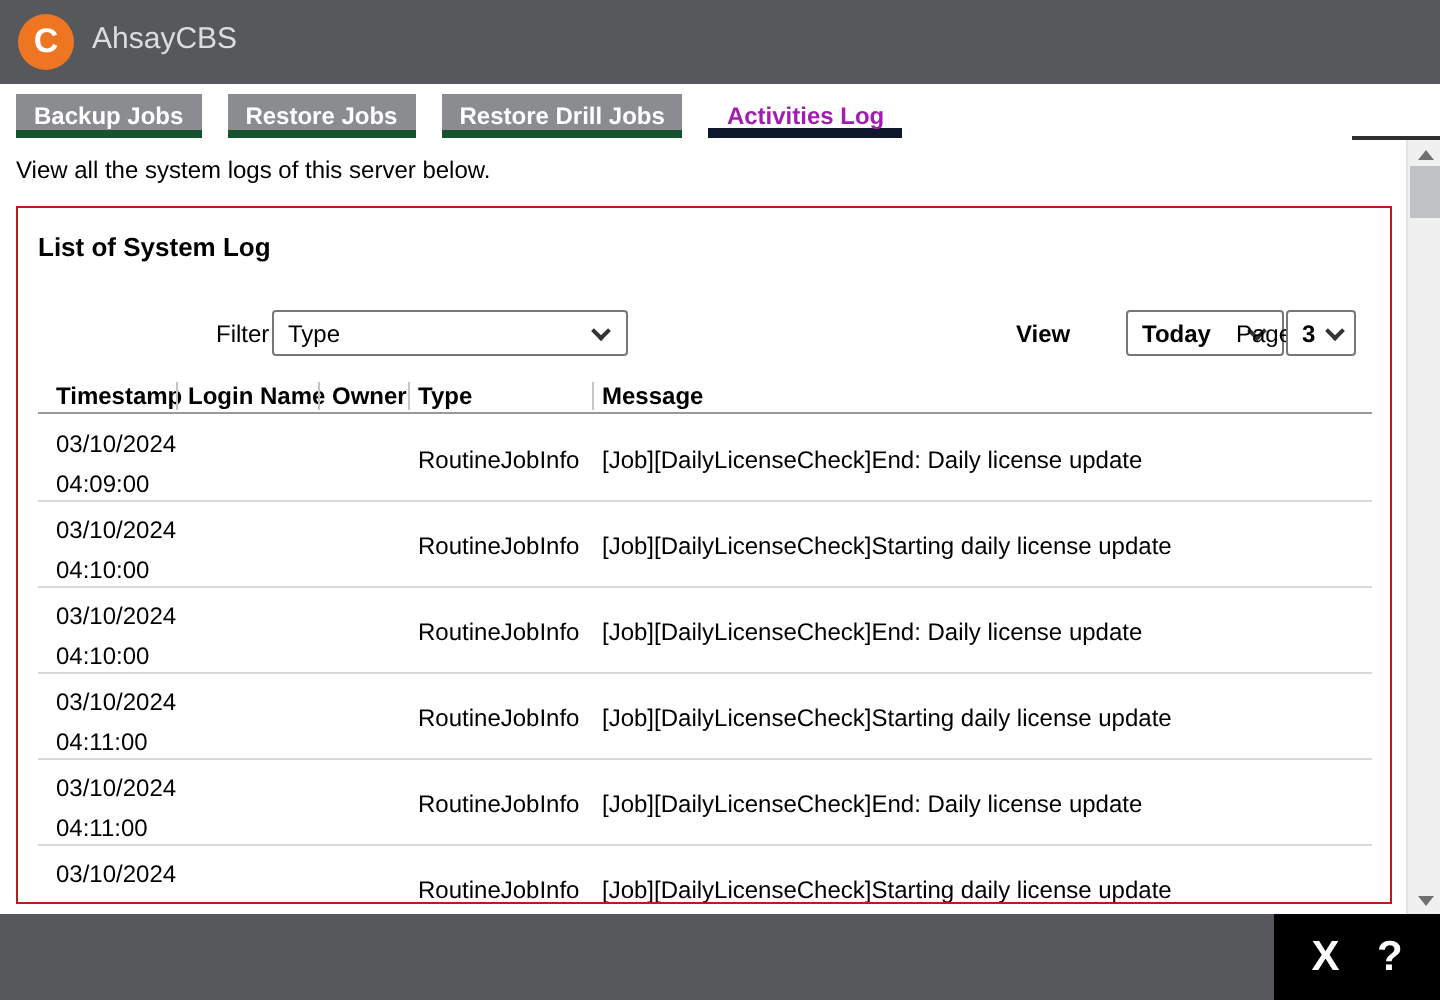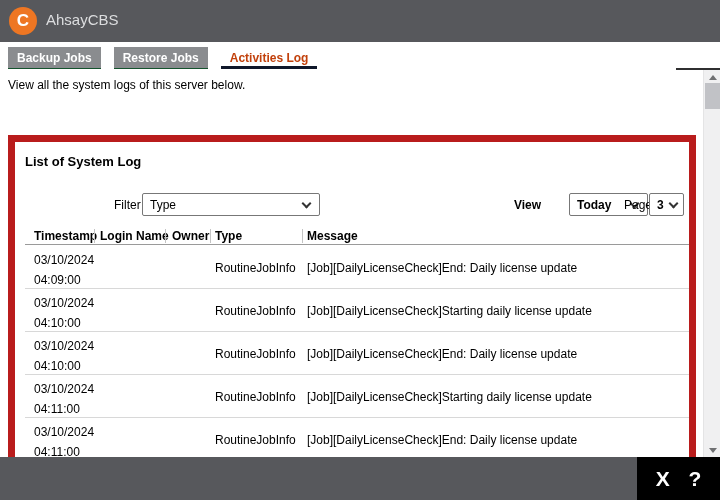--- a/index.html
+++ b/index.html
@@ -11,41 +11,41 @@
   .logo-circle { position:absolute; left:9px; top:7px; width:28px; height:28px;
                  border-radius:50%; background:#ee7623;
                  display:flex; align-items:center; justify-content:center;
                  color:#fff; font-weight:bold; font-size:17px; }
   .app-title { position:absolute; left:46px; top:11px; color:#dcdddf; font-size:15px; }
   
   .tab-strip { position:absolute; left:8px; top:47px; height:22px;
                display:flex; gap:13px; z-index:2; }
   .tab { height:22px; line-height:22px; padding:0 9px; background:#8a8c8f;
          color:#fff; font-size:12px; font-weight:bold; cursor:pointer;
-         border-bottom:1px solid #14532d; white-space:nowrap; }
-  .tab.active { background:#fff; color:#c2410c; border-bottom:3px solid #0f172a; }
+         border-bottom:4px solid #14532d; white-space:nowrap; }
+  .tab.active { background:#fff; color:#a21caf; border-bottom:5px solid #0f172a; }
   .tab-underline { position:absolute; left:676px; top:68px; width:44px; height:2px;
                    background:#2f2f30; z-index:1; }
   
   .intro { position:absolute; left:8px; top:78px; font-size:12px; color:#000; }
   
   .scrollbar { position:absolute; right:0; top:70px; width:17px; height:387px;
                background:#f0f0f1; border-left:1px solid #e4e4e5; }
   .sb-btn { position:absolute; left:0; width:17px; height:14px;
             display:flex; align-items:center; justify-content:center; }
   .sb-up { top:0; } .sb-down { bottom:0; }
   .tri-up { width:0; height:0; border-left:4px solid transparent;
             border-right:4px solid transparent; border-bottom:5px solid #6f7072; }
   .tri-down { width:0; height:0; border-left:4px solid transparent;
               border-right:4px solid transparent; border-top:5px solid #6f7072; }
   .sb-thumb { position:absolute; left:1px; top:13px; width:15px; height:26px;
               background:#c1c2c6; }
   
-  .panel { position:absolute; left:8px; top:135px; width:688px; height:349px;
-           background:#fff; border:7px solid #b91c1c; overflow:hidden; }
+  .panel { position:absolute; left:8px; top:103px; width:688px; height:349px;
+           background:#fff; border:1px solid #b91c1c; overflow:hidden; }
   .panel-title { position:absolute; left:10px; top:12px; font-size:13px; font-weight:bold; }
   
   .flabel { position:absolute; font-size:12px; color:#000; top:56px; }
   .lbl-filter { left:99px; width:24px; text-align:right; }
   .lbl-view  { left:499px;font-weight:bold; }
   .lbl-page  { left:609px; }
   .fselect { position:absolute; top:51px; height:23px; background:#fff;
              border:1px solid #777; border-radius:2px; font-size:12px; color:#000;
              display:flex; align-items:center; padding-left:7px; cursor:pointer; }
   .sel-type { left:127px; width:178px; }
@@ -84,20 +84,21 @@
 <body>
 
 <div class="app-header">
   <div class="logo-circle">C</div>
   <div class="app-title">AhsayCBS</div>
 </div>
 
 <div class="tab-strip">
   <div class="tab">Backup Jobs</div>
   <div class="tab">Restore Jobs</div>
+  <div class="tab">Restore Drill Jobs</div>
   <div class="tab active">Activities Log</div>
 </div>
 <div class="tab-underline"></div>
 
 <div class="intro">View all the system logs of this server below.</div>
 
 <div class="panel">
   <div class="panel-title">List of System Log</div>
 
   <div class="flabel lbl-filter">Filter</div>

